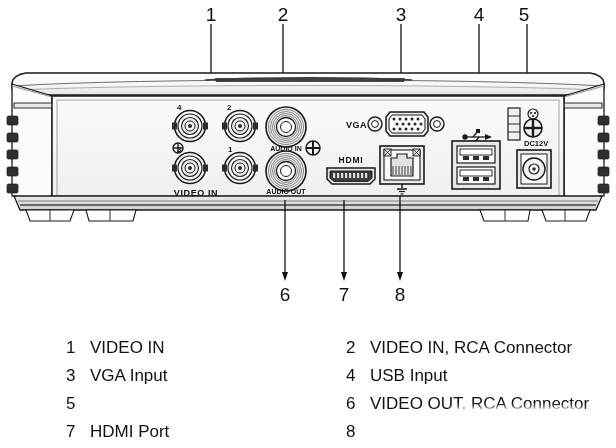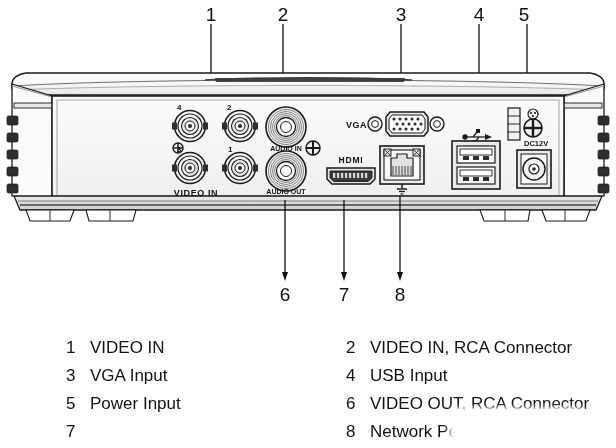--- a/index.html
+++ b/index.html
@@ -374,40 +374,39 @@
     <div class="leg-row col-l r1">
       <span class="leg-num">1</span>
       <span class="leg-txt">VIDEO IN</span>
     </div>
     <div class="leg-row col-l r2">
       <span class="leg-num">3</span>
       <span class="leg-txt">VGA Input</span>
     </div>
     <div class="leg-row col-l r3">
       <span class="leg-num">5</span>
-      <span class="leg-txt">Power Input</span>
     </div>
     <div class="leg-row col-l r4">
       <span class="leg-num">7</span>
+      <span class="leg-txt">HDMI Port</span>
     </div>
 
     <div class="leg-row col-r r1">
       <span class="leg-num">2</span>
       <span class="leg-txt">VIDEO IN, RCA Connector</span>
     </div>
     <div class="leg-row col-r r2">
       <span class="leg-num">4</span>
       <span class="leg-txt">USB Input</span>
     </div>
     <div class="leg-row col-r r3">
       <span class="leg-num">6</span>
       <span class="leg-txt">VIDEO OUT, RCA Connector</span>
     </div>
     <div class="leg-row col-r r4">
       <span class="leg-num">8</span>
-      <span class="leg-txt">Network Po</span>
     </div>
   </div>
 
   <div id="smudge2"></div>
   <div id="smudge"></div>
 
 </div>
 
 </body></html>

